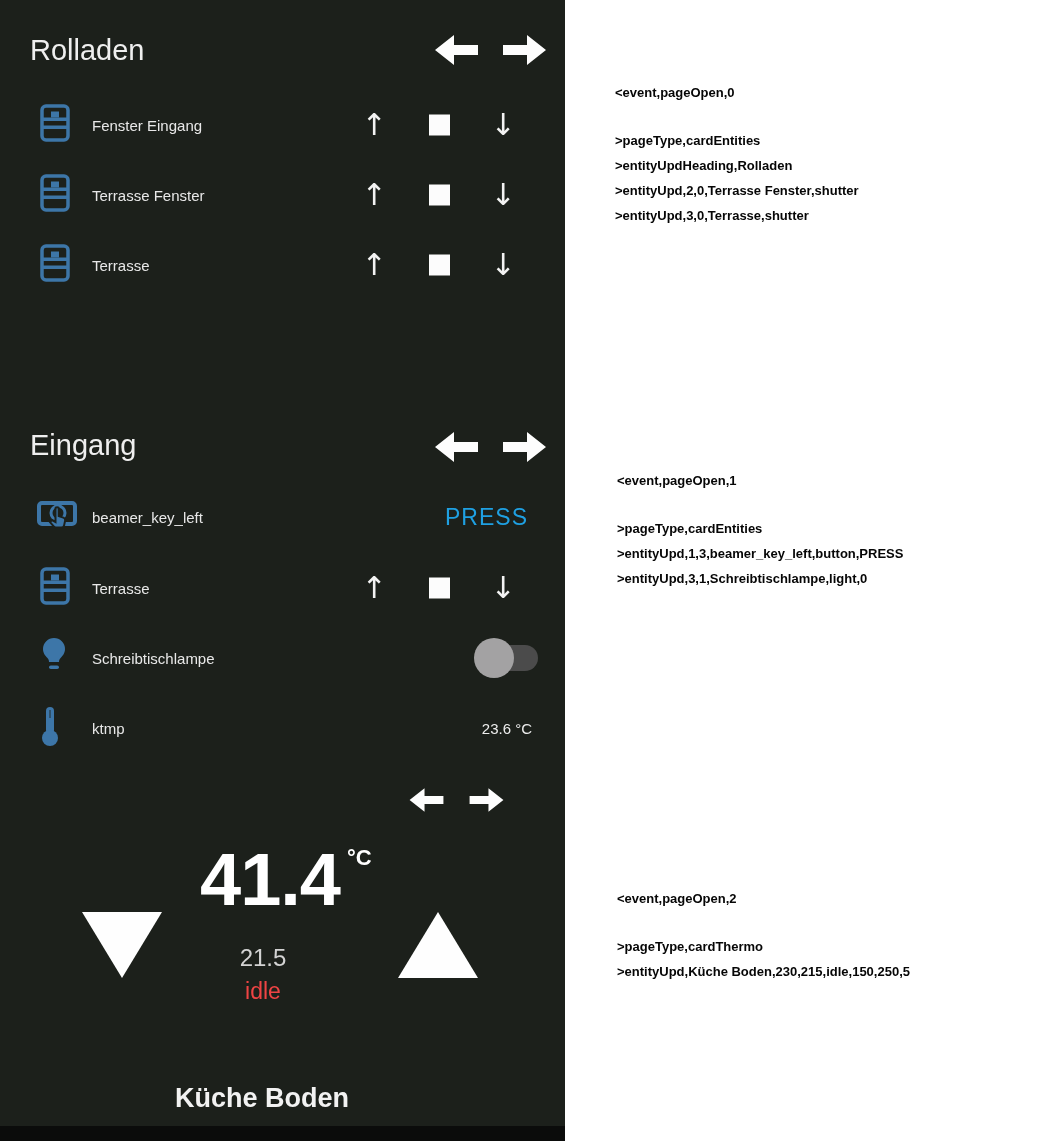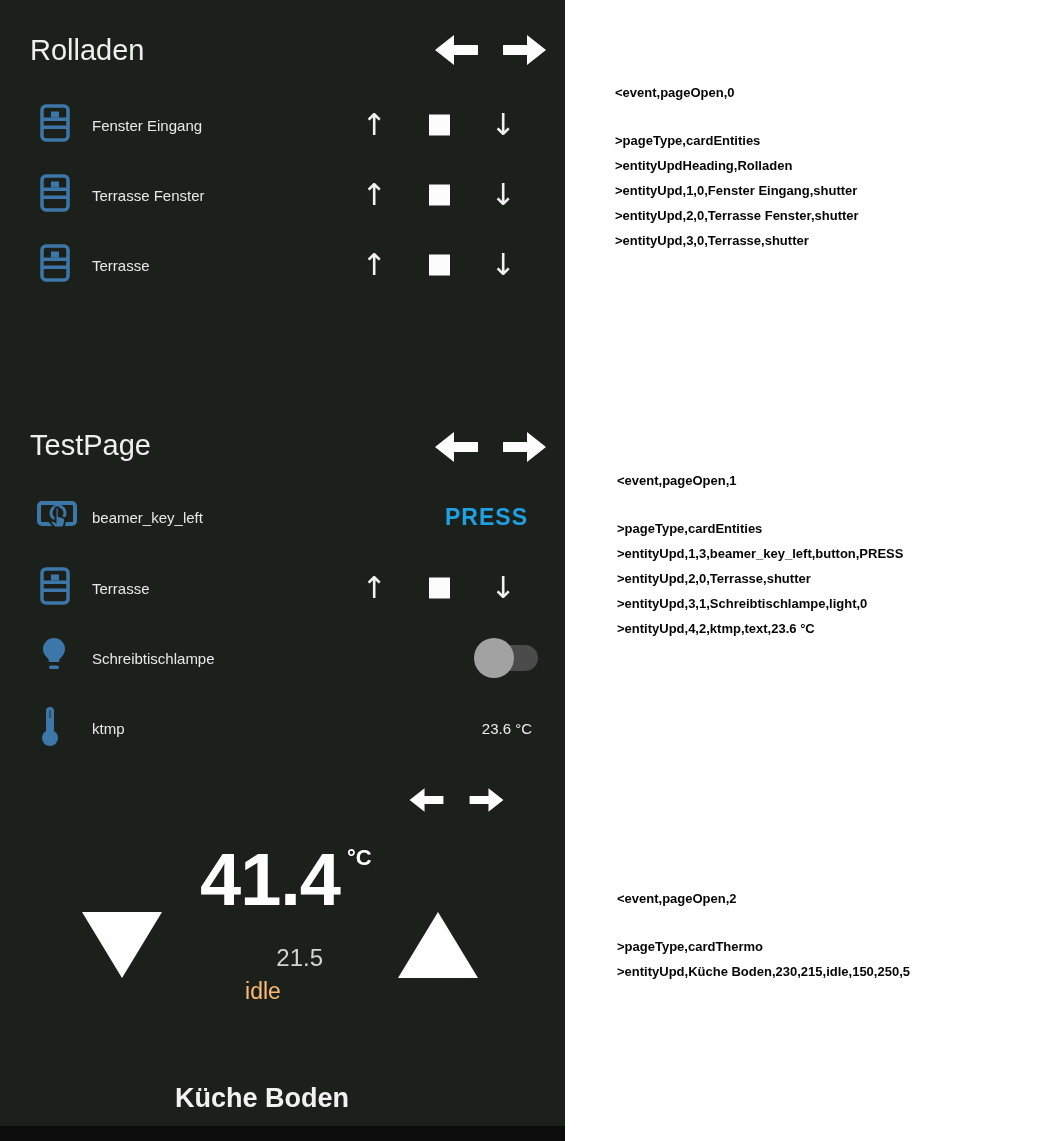--- a/index.html
+++ b/index.html
@@ -23,39 +23,39 @@
                color:#e8e8e8; font-size:15px; white-space:nowrap; }
 
   .ctl-arrow { position:absolute; top:50%; transform:translateY(-50%); width:30px; text-align:center;
                color:#f3f3f3; font-size:30px; font-family:"DejaVu Sans", sans-serif; line-height:30px; }
   .ctl-up   { left:359px; }
   .ctl-down { left:488px; }
   .ctl-stop { position:absolute; left:429px; top:50%; transform:translateY(-50%);
               width:21px; height:21px; background:#fcfcfc; }
 
   .press { position:absolute; right:37px; top:50%; transform:translateY(-50%);
-           color:#1fa0e2; font-size:23px; font-weight:700; letter-spacing:1px; }
+           color:#1fa0e2; font-size:23px; font-weight:400; letter-spacing:1px; }
   .value { position:absolute; right:33px; top:50%; transform:translateY(-50%);
            color:#ededed; font-size:15px; white-space:nowrap; }
 
   .toggle { position:absolute; right:27px; top:50%; transform:translateY(-50%); width:64px; height:40px; }
   .toggle-track { position:absolute; left:6px; top:7px; width:58px; height:26px; border-radius:13px; background:#4b4b4b; }
   .toggle-knob  { position:absolute; left:0; top:0; width:40px; height:40px; border-radius:50%; background:#a3a2a3; }
 
   
   .thermo-temp { position:absolute; left:200px; top:840px; color:#ffffff;
                  font-weight:700; font-size:74px; line-height:80px; letter-spacing:-1px; white-space:nowrap; }
   .thermo-unit { display:inline-block; position:relative; top:-40px; margin-left:7px;
                  font-size:22px; font-weight:700; letter-spacing:0; }
   .tri { position:absolute; }
   .tri svg polygon { fill:#fefefe; }
-  .thermo-setpoint { position:absolute; left:203px; top:944px; width:120px; text-align:right;
+  .thermo-setpoint { position:absolute; left:203px; top:944px; width:120px; text-align:center;
                      color:#d3d3d3; font-size:24px; }
   .thermo-status   { position:absolute; left:203px; top:978px; width:120px; text-align:center;
-                     color:#fdba74; font-size:23px; }
+                     color:#ef4444; font-size:23px; }
   .thermo-name     { position:absolute; left:112px; top:1083px; width:300px; text-align:center;
                      color:#f2f2f2; font-size:27px; white-space:nowrap;font-weight:bold; }
 
   
   .log { position:absolute; color:#060606; font-size:13px; font-weight:700;
          line-height:25px; white-space:nowrap; }
   .log-gap { height:23px; }
 </style>
 </head>
 <body>
@@ -119,21 +119,21 @@
           <rect x="2" y="13.5" width="26" height="3.5" fill="#3d76a8"></rect>
           <rect x="2" y="21.5" width="26" height="3.5" fill="#3d76a8"></rect>
         </svg>
       </span>
       <span class="row-label">Terrasse</span>
       <span class="ctl-arrow ctl-up">↑</span>
       <span class="ctl-stop"></span>
       <span class="ctl-arrow ctl-down">↓</span>
     </div>
 
-    <div class="card-title" style="top:428px">TestPage</div>
+    <div class="card-title" style="top:428px">Eingang</div>
 
     <div class="nav-arrow" style="left:433px;top:430px">
       <span>
         <svg width="47" height="34" viewBox="0 0 47 34">
             <path d="M45 12 H21 V2 L2 17 L21 32 V22 H45 Z"></path>
           </svg>
       </span>
     </div>
     <div class="nav-arrow" style="left:501px;top:430px">
       <span>
@@ -233,33 +233,30 @@
     <div class="thermo-name">Küche Boden</div>
 
     <div class="panel-footer"></div>
   </div>
 
   <div class="log" style="left:615px;top:80px">
     <div>&lt;event,pageOpen,0</div>
     <div class="log-gap"></div>
     <div>&gt;pageType,cardEntities</div>
     <div>&gt;entityUpdHeading,Rolladen</div>
-    <div>&gt;entityUpd,1,0,Fenster Eingang,shutter</div>
     <div>&gt;entityUpd,2,0,Terrasse Fenster,shutter</div>
     <div>&gt;entityUpd,3,0,Terrasse,shutter</div>
   </div>
 
   <div class="log" style="left:617px;top:468px">
     <div>&lt;event,pageOpen,1</div>
     <div class="log-gap"></div>
     <div>&gt;pageType,cardEntities</div>
     <div>&gt;entityUpd,1,3,beamer_key_left,button,PRESS</div>
-    <div>&gt;entityUpd,2,0,Terrasse,shutter</div>
     <div>&gt;entityUpd,3,1,Schreibtischlampe,light,0</div>
-    <div>&gt;entityUpd,4,2,ktmp,text,23.6 °C</div>
   </div>
 
   <div class="log" style="left:617px;top:886px">
     <div>&lt;event,pageOpen,2</div>
     <div class="log-gap"></div>
     <div>&gt;pageType,cardThermo</div>
     <div>&gt;entityUpd,Küche Boden,230,215,idle,150,250,5</div>
   </div>
 
 </div>

